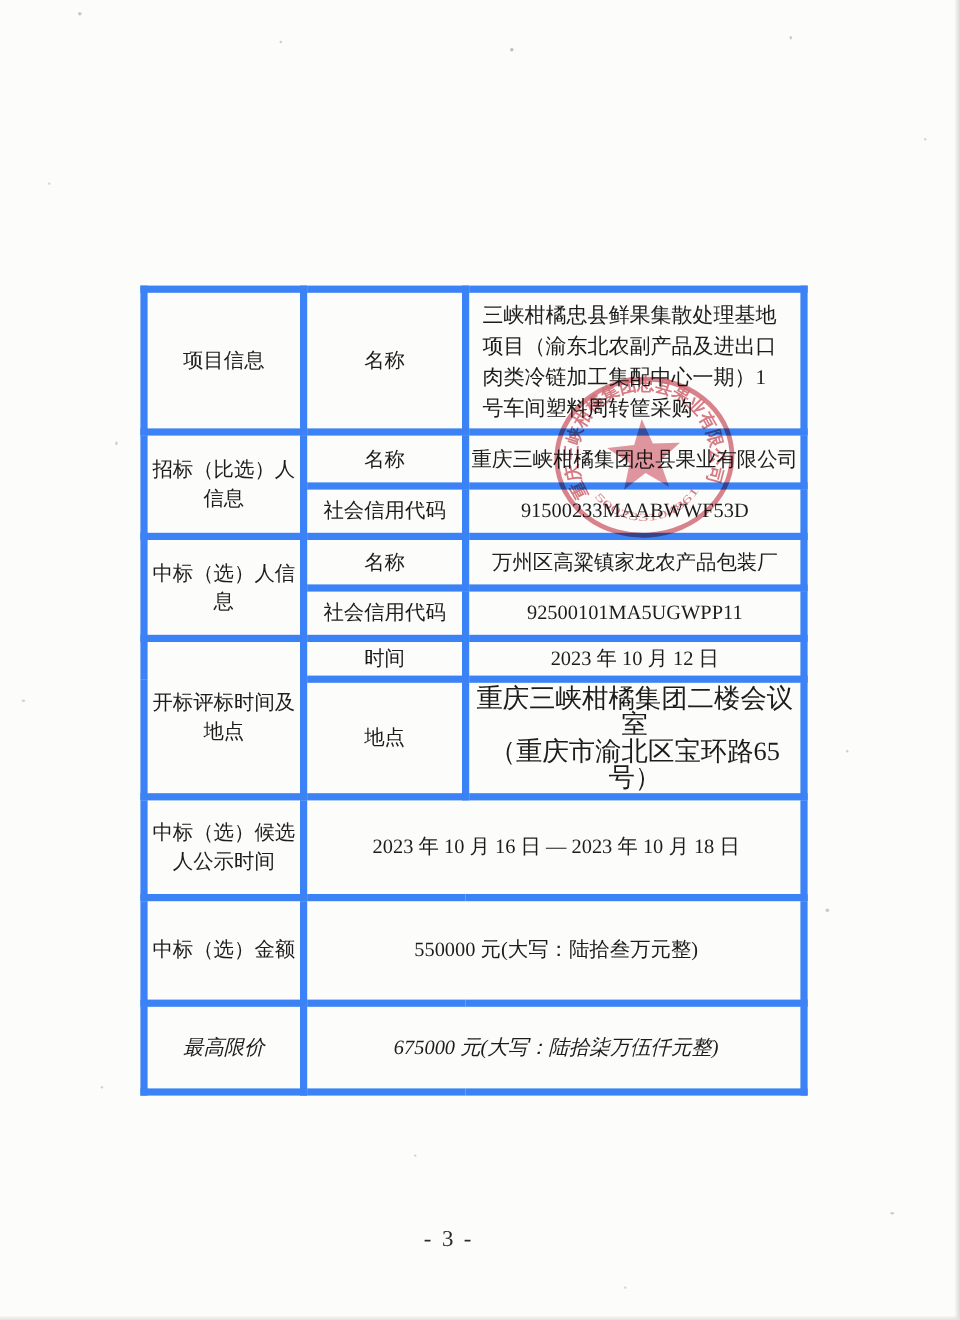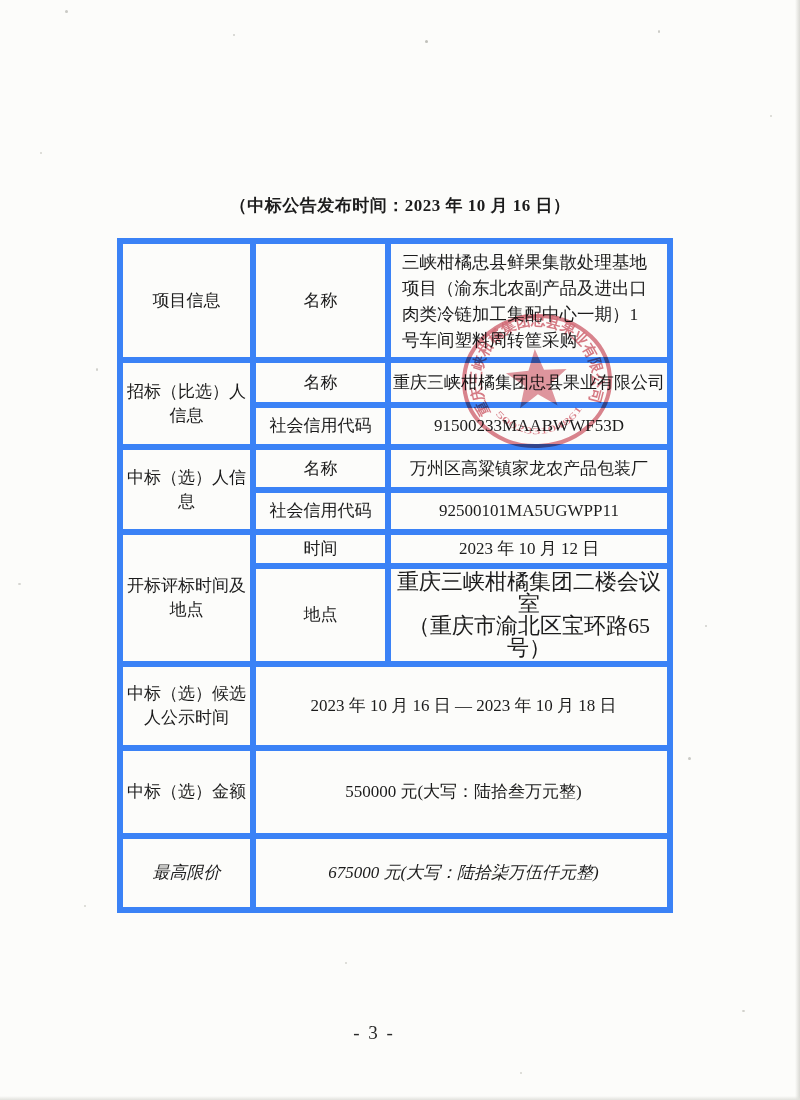--- a/index.html
+++ b/index.html
@@ -63,21 +63,20 @@
     transform:rotate(-4deg);
     pointer-events:none;
   }
   .speck{position:absolute;background:#97978f;border-radius:50%;}
 </style>
 </head>
 <body>
 
 <div class="page">
 
-  <div class="subtitle">（中标公告发布时间：2023 年 10 月 16 日）</div>
 
   <table class="main-table">
     <colgroup>
         <col style="width:133px">
         <col style="width:135px">
         <col style="width:282px">
       </colgroup>
     <tbody>
         <tr class="r1">
       <td class="group">项目信息</td>

